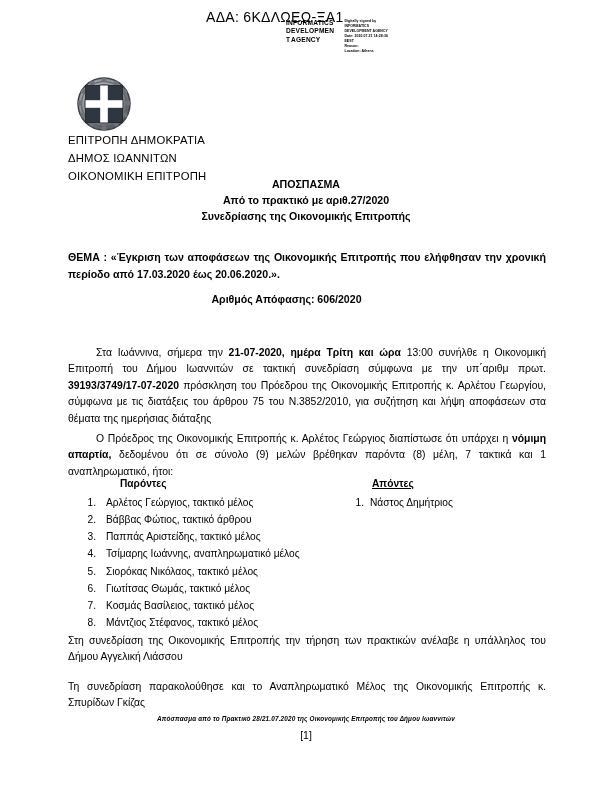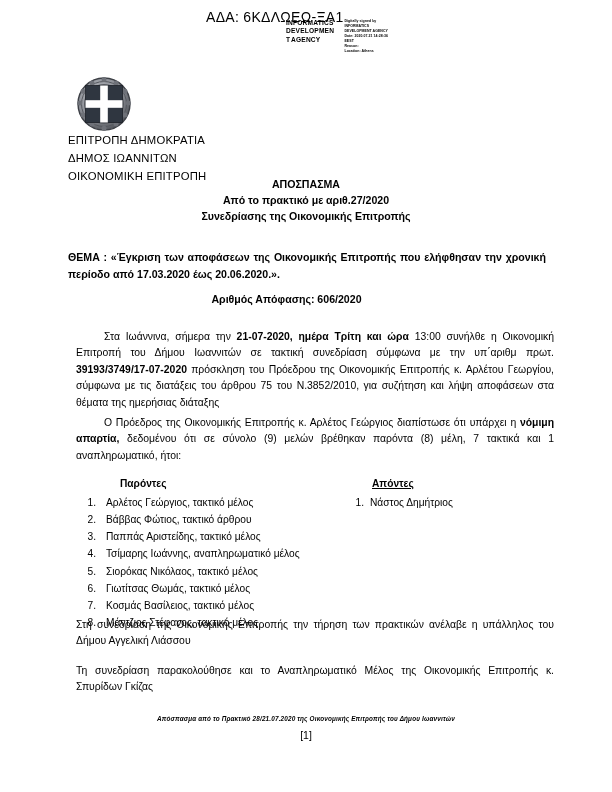--- a/index.html
+++ b/index.html
@@ -106,26 +106,27 @@
     left: 0;
     width: 573px;
     text-align: center;
     font-size: 10.6px;
     font-weight: bold;
   }
 
   
   .para {
     position: absolute;
-    left: 76px;
+    left: 68px;
     width: 478px;
     font-size: 10.4px;
     line-height: 1.58;
     text-align: justify;
     text-indent: 0;
+    margin-top: 16px;
   }
   .para.indent { text-indent: 28px; }
   .p1 { top: 329px; }
   .p2 { top: 415px; }
   .p3 { top: 617px; }
   .p4 { top: 663px; }
   b, .b { font-weight: bold; }
 
   
   .attendance {

